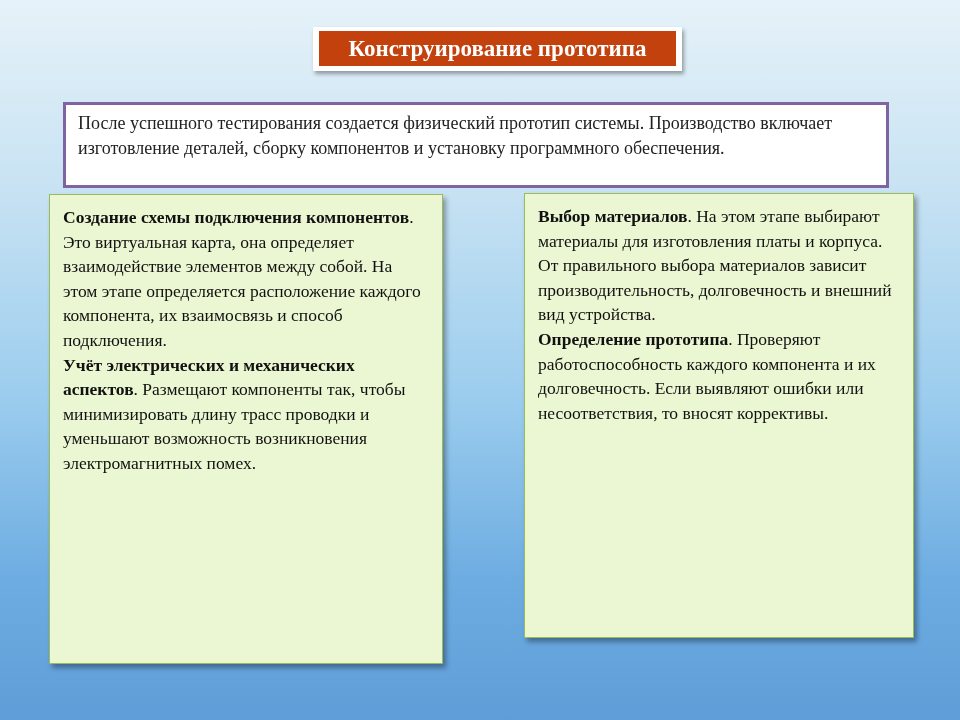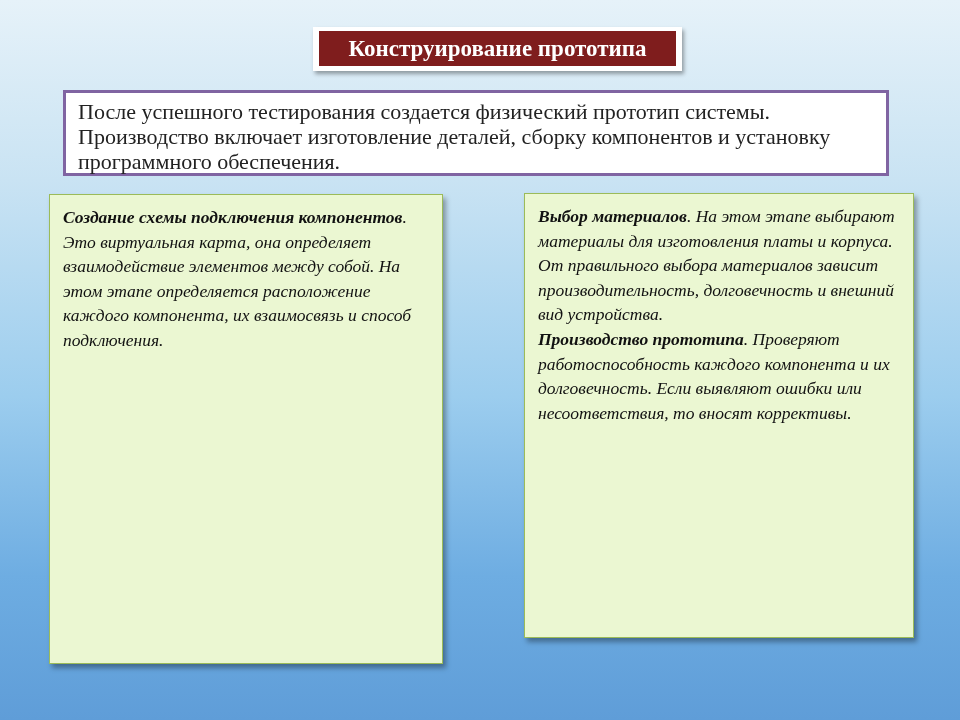--- a/index.html
+++ b/index.html
@@ -7,48 +7,49 @@
     width:960px; height:720px; position:relative; overflow:hidden;
     background: linear-gradient(180deg, #e6f2f9 0%, #c9e3f3 25%, #9ccdee 55%, #6eade2 80%, #5f9dd8 100%);
     font-family: "Liberation Serif", serif;
   }
   .title-box {
     position:absolute; left:313px; top:27px; width:369px; height:44px;
     background:#fff; box-shadow: 2px 3px 4px rgba(0,0,0,0.35);
   }
   .title-inner {
     position:absolute; left:6px; top:4px; right:6px; bottom:5px;
-    background:#7f1d1d; color:#fff; font-weight:bold; font-size:23px;
+    background:#c2410c; color:#fff; font-weight:bold; font-size:23px;
     display:flex; align-items:center; justify-content:center;
   }
   .intro-box {
-    position:absolute; left:63px; top:90px; width:826px; height:86px;
+    position:absolute; left:63px; top:102px; width:826px; height:86px;
     background:#fff; border:3px solid #8064a2; box-sizing:border-box;
-    padding:6px 12px; font-size:22px; line-height:25px; color:#222;
+    padding:6px 12px; font-size:18px; line-height:25px; color:#222;
   }
   .card {
     position:absolute; background:#ebf7d2; border:1px solid #9bbb59;
     box-shadow: 3px 4px 5px rgba(0,0,0,0.35);
     box-sizing:border-box; padding:10px 12px 6px 13px;
-    font-size:17.5px; line-height:24.6px; color:#111;font-style:italic;
+    font-size:17.5px; line-height:24.6px; color:#111;
   }
   .card-left { left:49px; top:194px; width:394px; height:470px; }
   .card-right { left:524px; top:193px; width:390px; height:445px; }
   .card p { margin:0; }
   .card b { font-weight:bold; }
 </style>
 </head>
 <body>
 
 <div class="title-box">
   <div class="title-inner">Конструирование прототипа</div>
 </div>
 
 <div class="intro-box">После успешного тестирования создается физический прототип системы. Производство включает изготовление деталей, сборку компонентов и установку программного обеспечения.</div>
 
 <div class="card card-left">
   <p><b>Создание схемы подключения компонентов</b><span>. Это виртуальная карта, она определяет  взаимодействие элементов между собой. На этом этапе определяется расположение каждого компонента, их взаимосвязь и способ подключения.</span></p>
+  <p><b>Учёт электрических и механических аспектов</b><span>. Размещают компоненты так, чтобы минимизировать длину трасс проводки и уменьшают возможность возникновения электромагнитных помех.</span></p>
 </div>
 
 <div class="card card-right">
   <p><b>Выбор материалов</b><span>. На этом этапе выбирают материалы для изготовления платы и корпуса. От правильного выбора материалов зависит производительность, долговечность и внешний вид устройства.</span></p>
-  <p><b>Производство прототипа</b><span>. Проверяют работоспособность каждого компонента и их долговечность. Если выявляют ошибки или несоответствия, то вносят коррективы.</span></p>
+  <p><b>Определение прототипа</b><span>. Проверяют работоспособность каждого компонента и их долговечность. Если выявляют ошибки или несоответствия, то вносят коррективы.</span></p>
 </div>
 
 </body></html>

